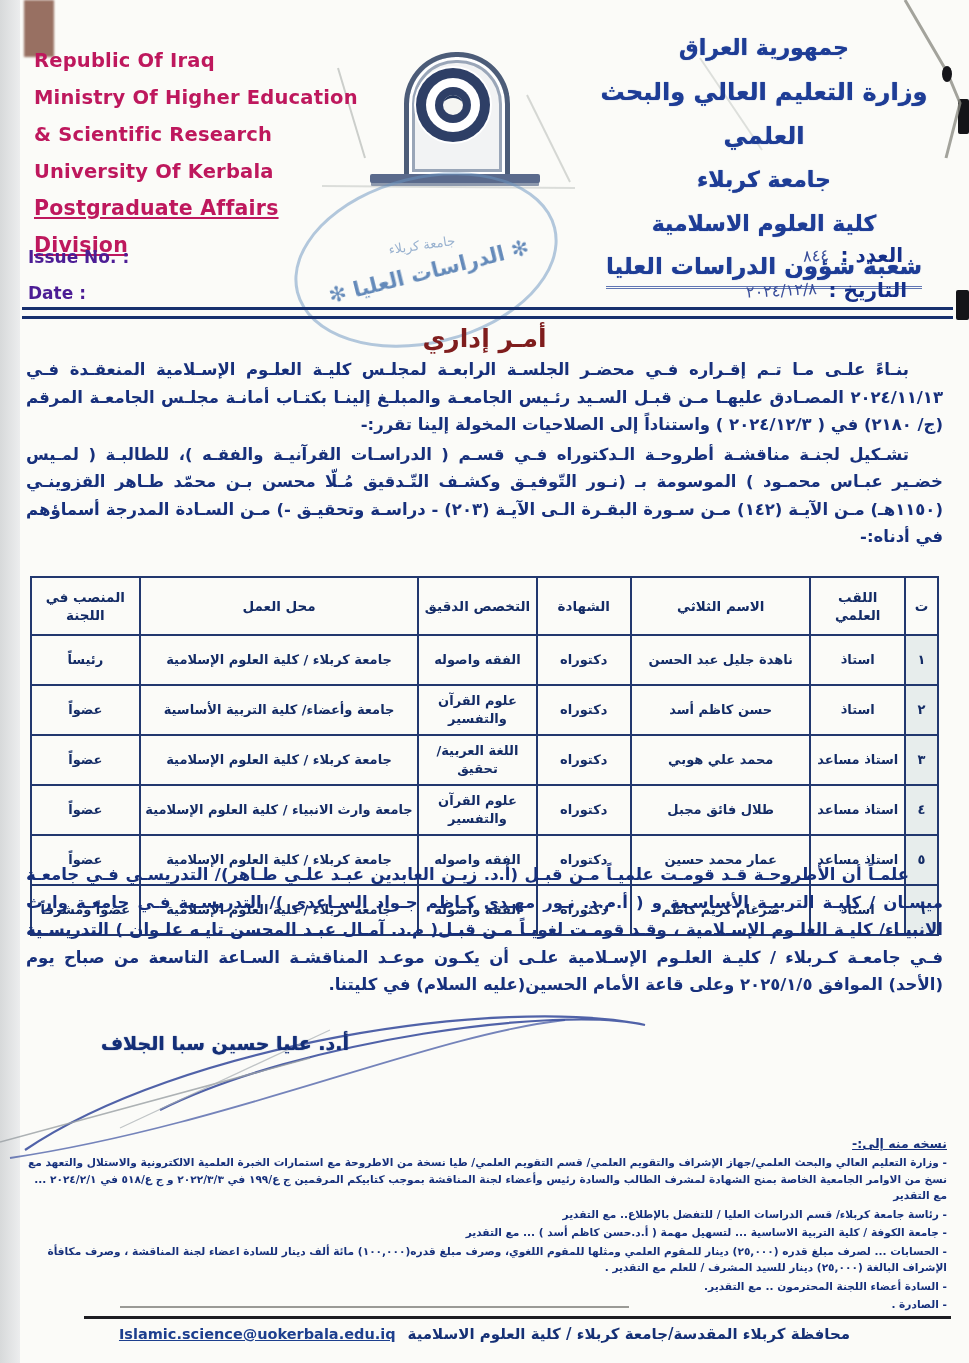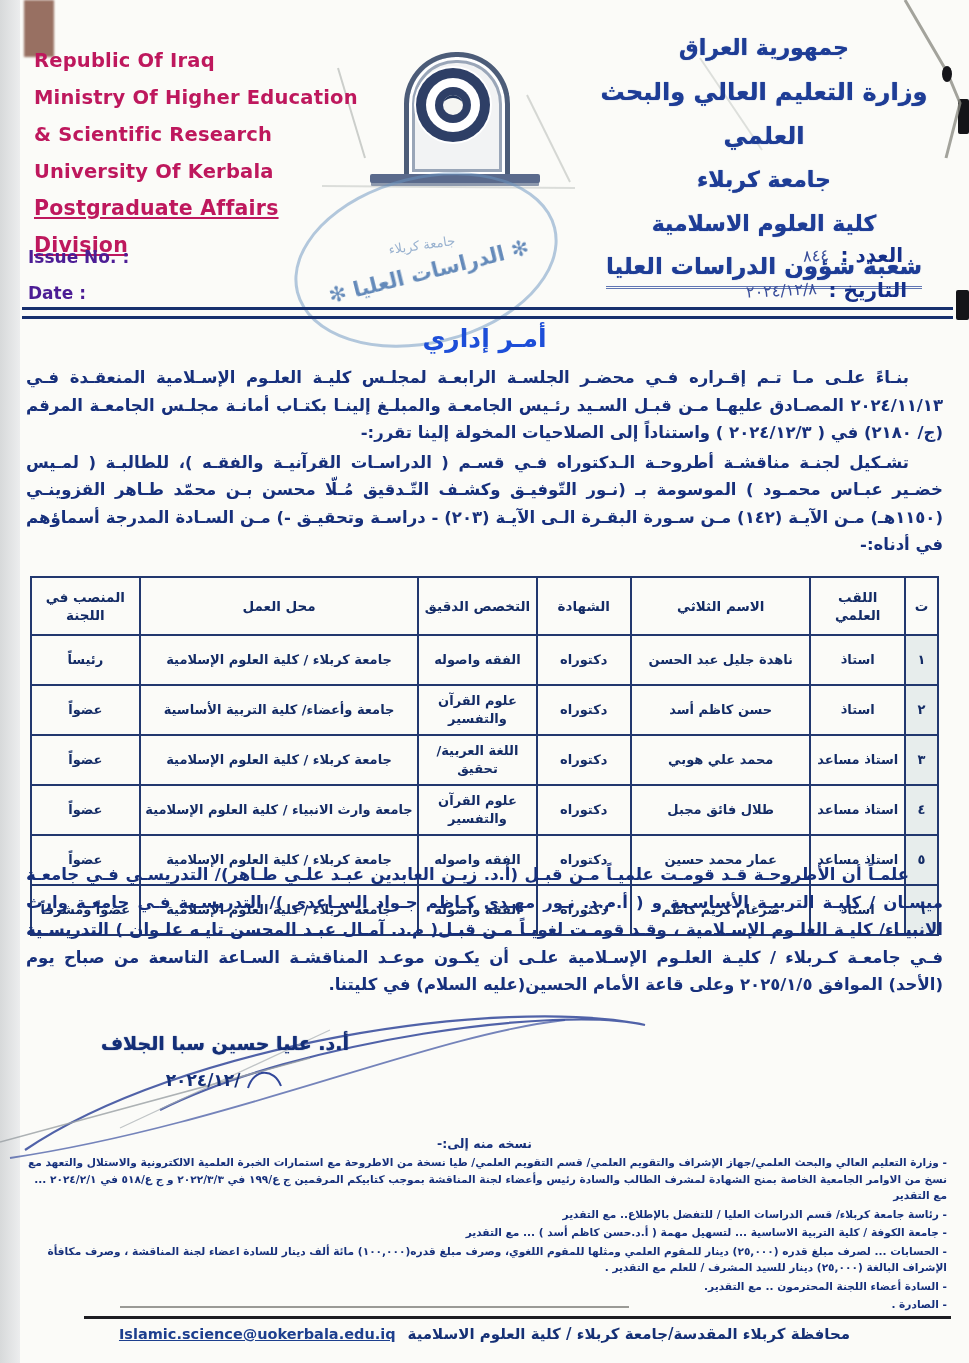--- a/index.html
+++ b/index.html
@@ -36,45 +36,45 @@
   .hdr-ar div{line-height:44px;}
   .hdr-ar .a1{font-size:22px;} .hdr-ar .a2{font-size:24px;} .hdr-ar .a3{font-size:22px;}
   .hdr-ar .a4{font-size:22px;} .hdr-ar .a5{font-size:23px;border-bottom:3px double rgba(30,61,150,.7);display:inline-block;line-height:40px;}
   .num-row{position:absolute;direction:rtl;display:flex;align-items:center;gap:12px;}
   .num-row .lbl{font-size:20px;font-weight:bold;color:#16308a;}
   .num-row .val{font-size:16px;color:#3b4f9b;transform:rotate(-3deg);}
   .issue-ar{right:66px;top:243px;} .date-ar{right:62px;top:278px;}
 
   .double-rule{position:absolute;left:22px;right:16px;top:307px;height:6px;border-top:3px solid #17306e;border-bottom:3px solid #17306e;}
 
-  .title{position:absolute;top:324px;left:0;right:0;text-align:center;font-size:25px;font-weight:bold;color:#1d4ed8;direction:rtl;}
+  .title{position:absolute;top:324px;left:0;right:0;text-align:center;font-size:25px;font-weight:bold;color:#7f1d1d;direction:rtl;}
 
   .body-block{position:absolute;right:26px;left:26px;direction:rtl;text-align:justify;font-weight:bold;color:#17307c;font-size:16.5px;line-height:27.5px;}
-  .body1{top:364px;} .body2{top:861px;}
+  .body1{top:356px;} .body2{top:861px;}
   .body-block p{margin:0 0 2px 0;text-indent:34px;}
 
   
   table.cmt{position:absolute;top:576px;right:30px;left:30px;width:909px;border-collapse:collapse;direction:rtl;color:#142c66;}
   table.cmt th,table.cmt td{border:2.5px solid #22386f;text-align:center;font-weight:bold;padding:6px 3px;}
   table.cmt th{font-size:13.5px;height:44px;line-height:18px;}
   table.cmt td{font-size:13px;line-height:18px;height:36px;}
   td.tno{background:#e7edec;}
   col.c-no{width:3.5%;} col.c-title{width:10%;} col.c-name{width:19%;} col.c-deg{width:10%;}
   col.c-spec{width:12.5%;} col.c-work{width:29.5%;} col.c-pos{width:11.5%;}
 
   
   .sig{position:absolute;left:70px;top:1032px;width:310px;text-align:center;color:#142f78;direction:rtl;}
   .sig .name{font-size:19px;font-weight:bold;filter:blur(.7px);text-shadow:0 0 1px #142f78;letter-spacing:-.5px;}
   .sig .role{font-size:17px;font-weight:bold;filter:blur(.6px);margin-top:6px;text-shadow:0 0 1px #142f78;}
   .sig .sdate{font-size:17px;font-weight:bold;margin-top:10px;direction:ltr;display:flex;justify-content:center;align-items:flex-end;gap:4px;}
   svg.overlay{position:absolute;pointer-events:none;}
 
   
   .dist{position:absolute;top:1136px;right:22px;left:22px;direction:rtl;color:#16307c;font-weight:bold;text-align:right;}
-  .dist .dh{font-size:12.5px;margin-bottom:3px;text-align:center;}
+  .dist .dh{font-size:12.5px;text-decoration:underline;margin-bottom:3px;}
   .dist .di{font-size:10.6px;line-height:16.5px;margin-bottom:2px;filter:blur(.25px);}
 
   
   .footer-rule{position:absolute;left:84px;right:18px;top:1316px;height:3px;background:#1d1d22;}
   .footer-rule2{position:absolute;left:120px;right:340px;top:1306px;height:1.5px;background:#9a9a96;}
   .footer{position:absolute;top:1325px;left:0;right:0;display:flex;justify-content:center;align-items:center;gap:12px;direction:rtl;}
   .footer .ftxt{font-size:15px;font-weight:bold;color:#153075;filter:blur(.3px);}
   .footer a.fmail{font-size:14.5px;font-weight:bold;color:#1d3f8e;text-decoration:underline;direction:ltr;cursor:pointer;}
 </style>
 </head>
@@ -240,26 +240,20 @@
 
   <svg class="overlay" style="left:0;top:1000px;width:720px;height:170px;">
     <path d="M25,150 C180,45 500,-5 645,25 C560,5 300,40 160,110" fill="none" stroke="#31479a" stroke-width="2.2" opacity="0.85"></path>
     <path d="M10,158 C230,125 430,35 565,20" fill="none" stroke="#3a509f" stroke-width="1.8" opacity="0.7"></path>
     <line x1="0" y1="142" x2="310" y2="58" stroke="#9aa0a4" stroke-width="1.5" opacity="0.8"></line>
     <line x1="120" y1="128" x2="330" y2="30" stroke="#a8aeb2" stroke-width="1.2" opacity="0.7"></line>
   </svg>
 
   <div class="sig">
     <div class="name">أ.د. عليا حسين سبا الجلاف</div>
-    <div class="sdate">
-      <span>٢٠٢٤/١٢/</span>
-      <svg width="40" height="26">
-        <path d="M4,24 C10,4 30,4 37,22" fill="none" stroke="#31479a" stroke-width="2"></path>
-      </svg>
-    </div>
   </div>
 
   <div class="dist">
     <div class="dh">نسخه منه إلى:-</div>
     <div>
 
         <div class="di">- وزارة التعليم العالي والبحث العلمي/جهاز الإشراف والتقويم العلمي/ قسم التقويم العلمي/ طيا نسخة من الاطروحة مع استمارات الخبرة العلمية الالكترونية والاستلال والتعهد مع نسخ من الاوامر الجامعية الخاصة بمنح الشهادة لمشرف الطالب والسادة رئيس وأعضاء لجنة المناقشة بموجب كتابيكم المرقمين ج ع/١٩٩ في ٢٠٢٢/٣/٣ و ج ع/٥١٨ في ٢٠٢٤/٢/١ ... مع التقدير</div>
 
         <div class="di">- رئاسة جامعة كربلاء/ قسم الدراسات العليا / للتفضل بالإطلاع.. مع التقدير</div>
 

